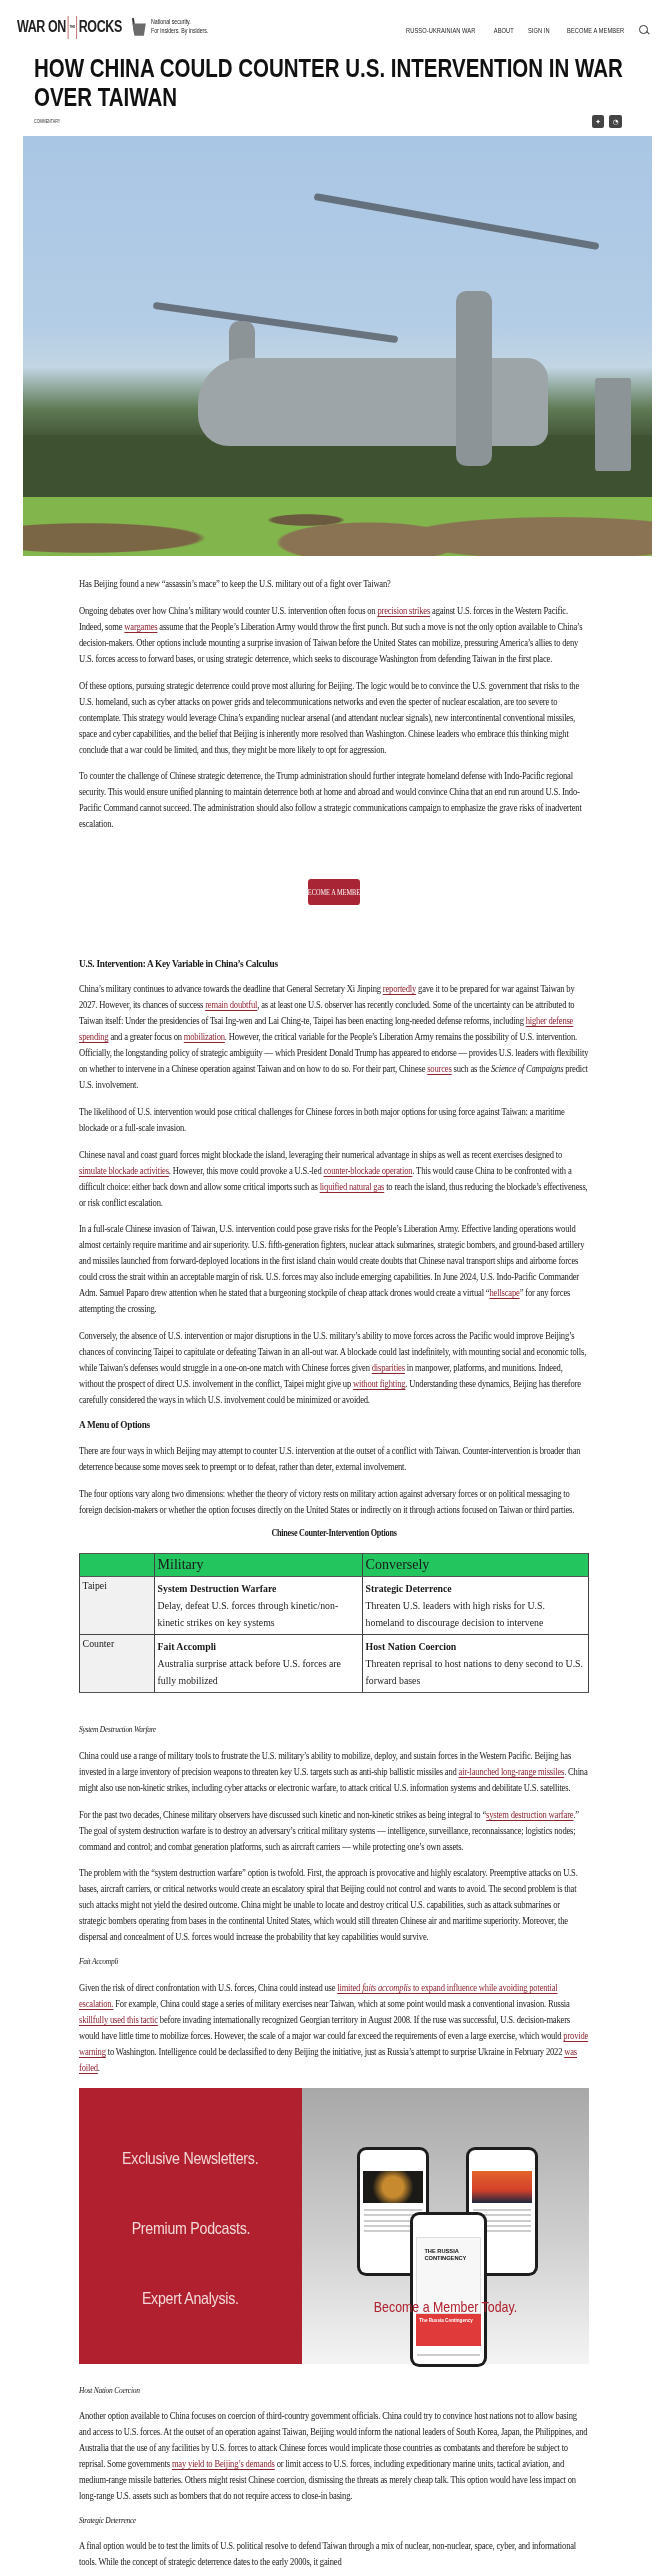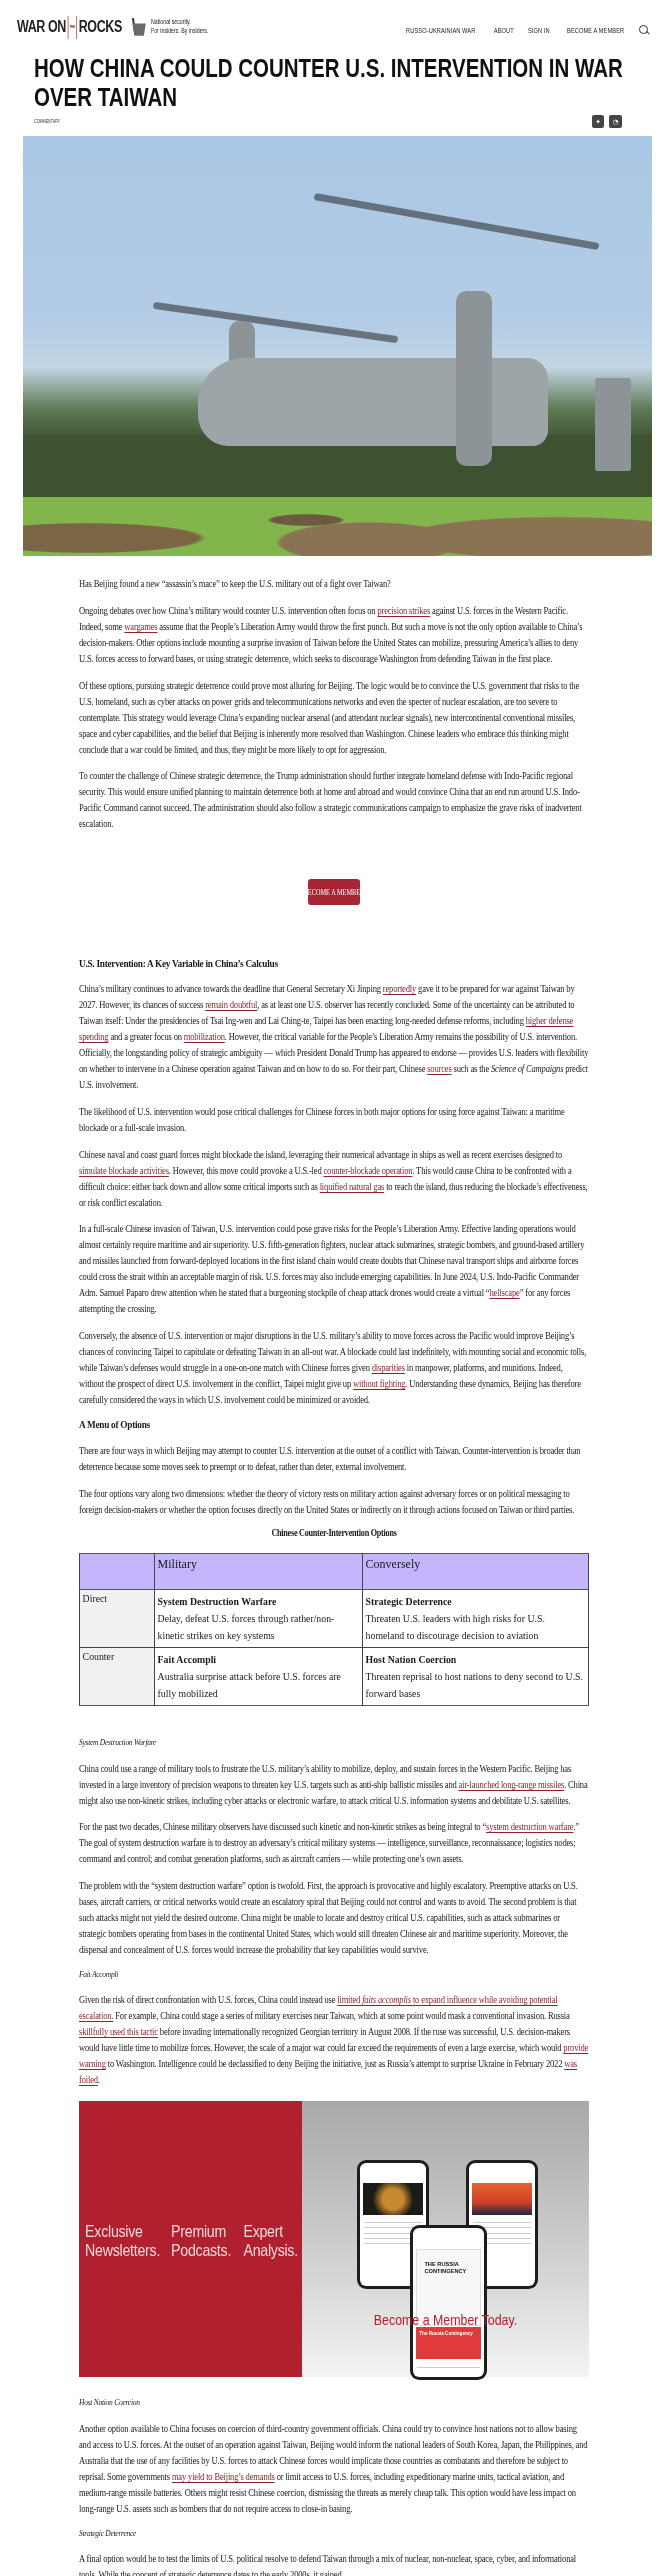--- a/index.html
+++ b/index.html
@@ -54,30 +54,30 @@
   .article-body h3 { font-size: 10.3px; font-weight: 700; letter-spacing: -0.3px; margin: 11.3px 0 12.4px; transform: scaleX(0.9); transform-origin: left; }
   .article-body h4 { font-size: 8.8px; font-style: italic; font-weight: 400; letter-spacing: -0.3px; margin: 9.3px 0 13.4px; transform: scaleX(0.85); transform-origin: left; }
 
   .cta-wrap { display: flex; justify-content: center; padding: 36px 0 41px; }
   .cta-button { background: #a82535; color: #fff; border: none; border-radius: 3.1px; padding: 0; width: 52px; height: 26px; font-family: "Liberation Serif", serif; font-size: 7.7px; cursor: pointer; display: flex; align-items: center; justify-content: center; width: 52px; }
   .cta-button span { transform: scaleX(0.82); white-space: nowrap; }
 
   .table-caption { text-align: center; font-weight: 700; font-size: 9.3px; letter-spacing: -0.3px; margin: 10.3px 0 14.4px; transform: scaleX(0.88); }
   table.options { width: 510px; border-collapse: collapse; font-family: "Liberation Serif", serif; margin-bottom: 31px; }
   table.options th, table.options td { border: 0.6px solid #444; vertical-align: top; text-align: left; padding: 3.1px 2.6px; }
-  table.options thead th { background: #c4b5fd; font-weight: 400; font-size: 12px; height: 36px; border-top: 1px solid #555; border-bottom: 1.3px solid #555; }
+  table.options thead th { background: #22c55e; font-weight: 400; font-size: 14px; height: 23px; border-top: 1px solid #555; border-bottom: 1.3px solid #555; }
   table.options tbody th { background: #f1f1f1; font-weight: 400; font-size: 9.8px; width: 75px; }
   table.options td { font-size: 9.8px; line-height: 17px; }
   table.options td .opt-name { font-weight: 700; display: block; }
   table.options tr.last td, table.options tr.last th { border-bottom: 1.3px solid #555; }
   .col-military { width: 208px; }
 
   
   .promo { display: flex; width: 510px; height: 276px; margin: 12.4px 0 20.6px; }
-  .promo-left { width: 223px; background: #b0202e; display: flex; flex-direction: row; justify-content: space-around; align-items: center; padding: 36px 0 31px; }
+  .promo-left { width: 223px; background: #b0202e; display: flex; flex-direction: column; justify-content: space-around; align-items: center; padding: 36px 0 31px; }
   .promo-line { font-family: "Liberation Sans", sans-serif; font-size: 16.5px; color: #f4d8d8; font-weight: 300; transform: scaleX(0.86); letter-spacing: -0.3px; }
   .promo-right { flex: 1; background: linear-gradient(180deg, #a8a8a8 0%, #cfcfcf 55%, #f4f4f4 100%); position: relative; padding-left: 28px; }
   .phone { position: absolute; background: #1d1d1d; border-radius: 9.3px; padding: 3.1px; }
   .phone .screen { width: 100%; height: 100%; background: #fff; border-radius: 6.2px; overflow: hidden; position: relative; }
   .phone-left { left: 55px; top: 59px; width: 72px; height: 129px; }
   .phone-right { left: 164px; top: 59px; width: 72px; height: 129px; }
   .phone-center { left: 108px; top: 124px; width: 77px; height: 155px; }
   .screen .img-dark { position: absolute; left: 3.1px; top: 20.6px; right: 3.1px; height: 32px; background: radial-gradient(circle at 50% 50%, #c88a2e 0 30%, #1c1a16 60%); }
   .screen .img-orange { position: absolute; left: 3.1px; top: 20.6px; right: 3.1px; height: 32px; background: linear-gradient(180deg, #e3642c 0%, #d2402a 60%, #1a2740 100%); }
   .screen .poster { position: absolute; left: 3.1px; top: 21.6px; right: 3.1px; height: 77px; background: #f7f7f7; border: 0.5px solid #ddd; }
@@ -173,23 +173,23 @@
   <table class="options">
     <thead>
       <tr>
         <th></th>
         <th class="col-military">Military</th>
         <th>Conversely</th>
       </tr>
     </thead>
     <tbody>
       <tr>
-        <th>Direct</th>
-        <td><span class="opt-name">System Destruction Warfare</span><span>Delay, defeat U.S. forces through rather/non-kinetic strikes on key systems</span></td>
-        <td><span class="opt-name">Strategic Deterrence</span><span>Threaten U.S. leaders with high risks for U.S. homeland to discourage decision to aviation</span></td>
+        <th>Taipei</th>
+        <td><span class="opt-name">System Destruction Warfare</span><span>Delay, defeat U.S. forces through kinetic/non-kinetic strikes on key systems</span></td>
+        <td><span class="opt-name">Strategic Deterrence</span><span>Threaten U.S. leaders with high risks for U.S. homeland to discourage decision to intervene</span></td>
       </tr>
       <tr class="last">
         <th>Counter</th>
         <td><span class="opt-name">Fait Accompli</span><span>Australia surprise attack before U.S. forces are fully mobilized</span></td>
         <td><span class="opt-name">Host Nation Coercion</span><span>Threaten reprisal to host nations to deny second to U.S. forward bases</span></td>
       </tr>
     </tbody>
   </table>
 
   <h4>System Destruction Warfare</h4>

